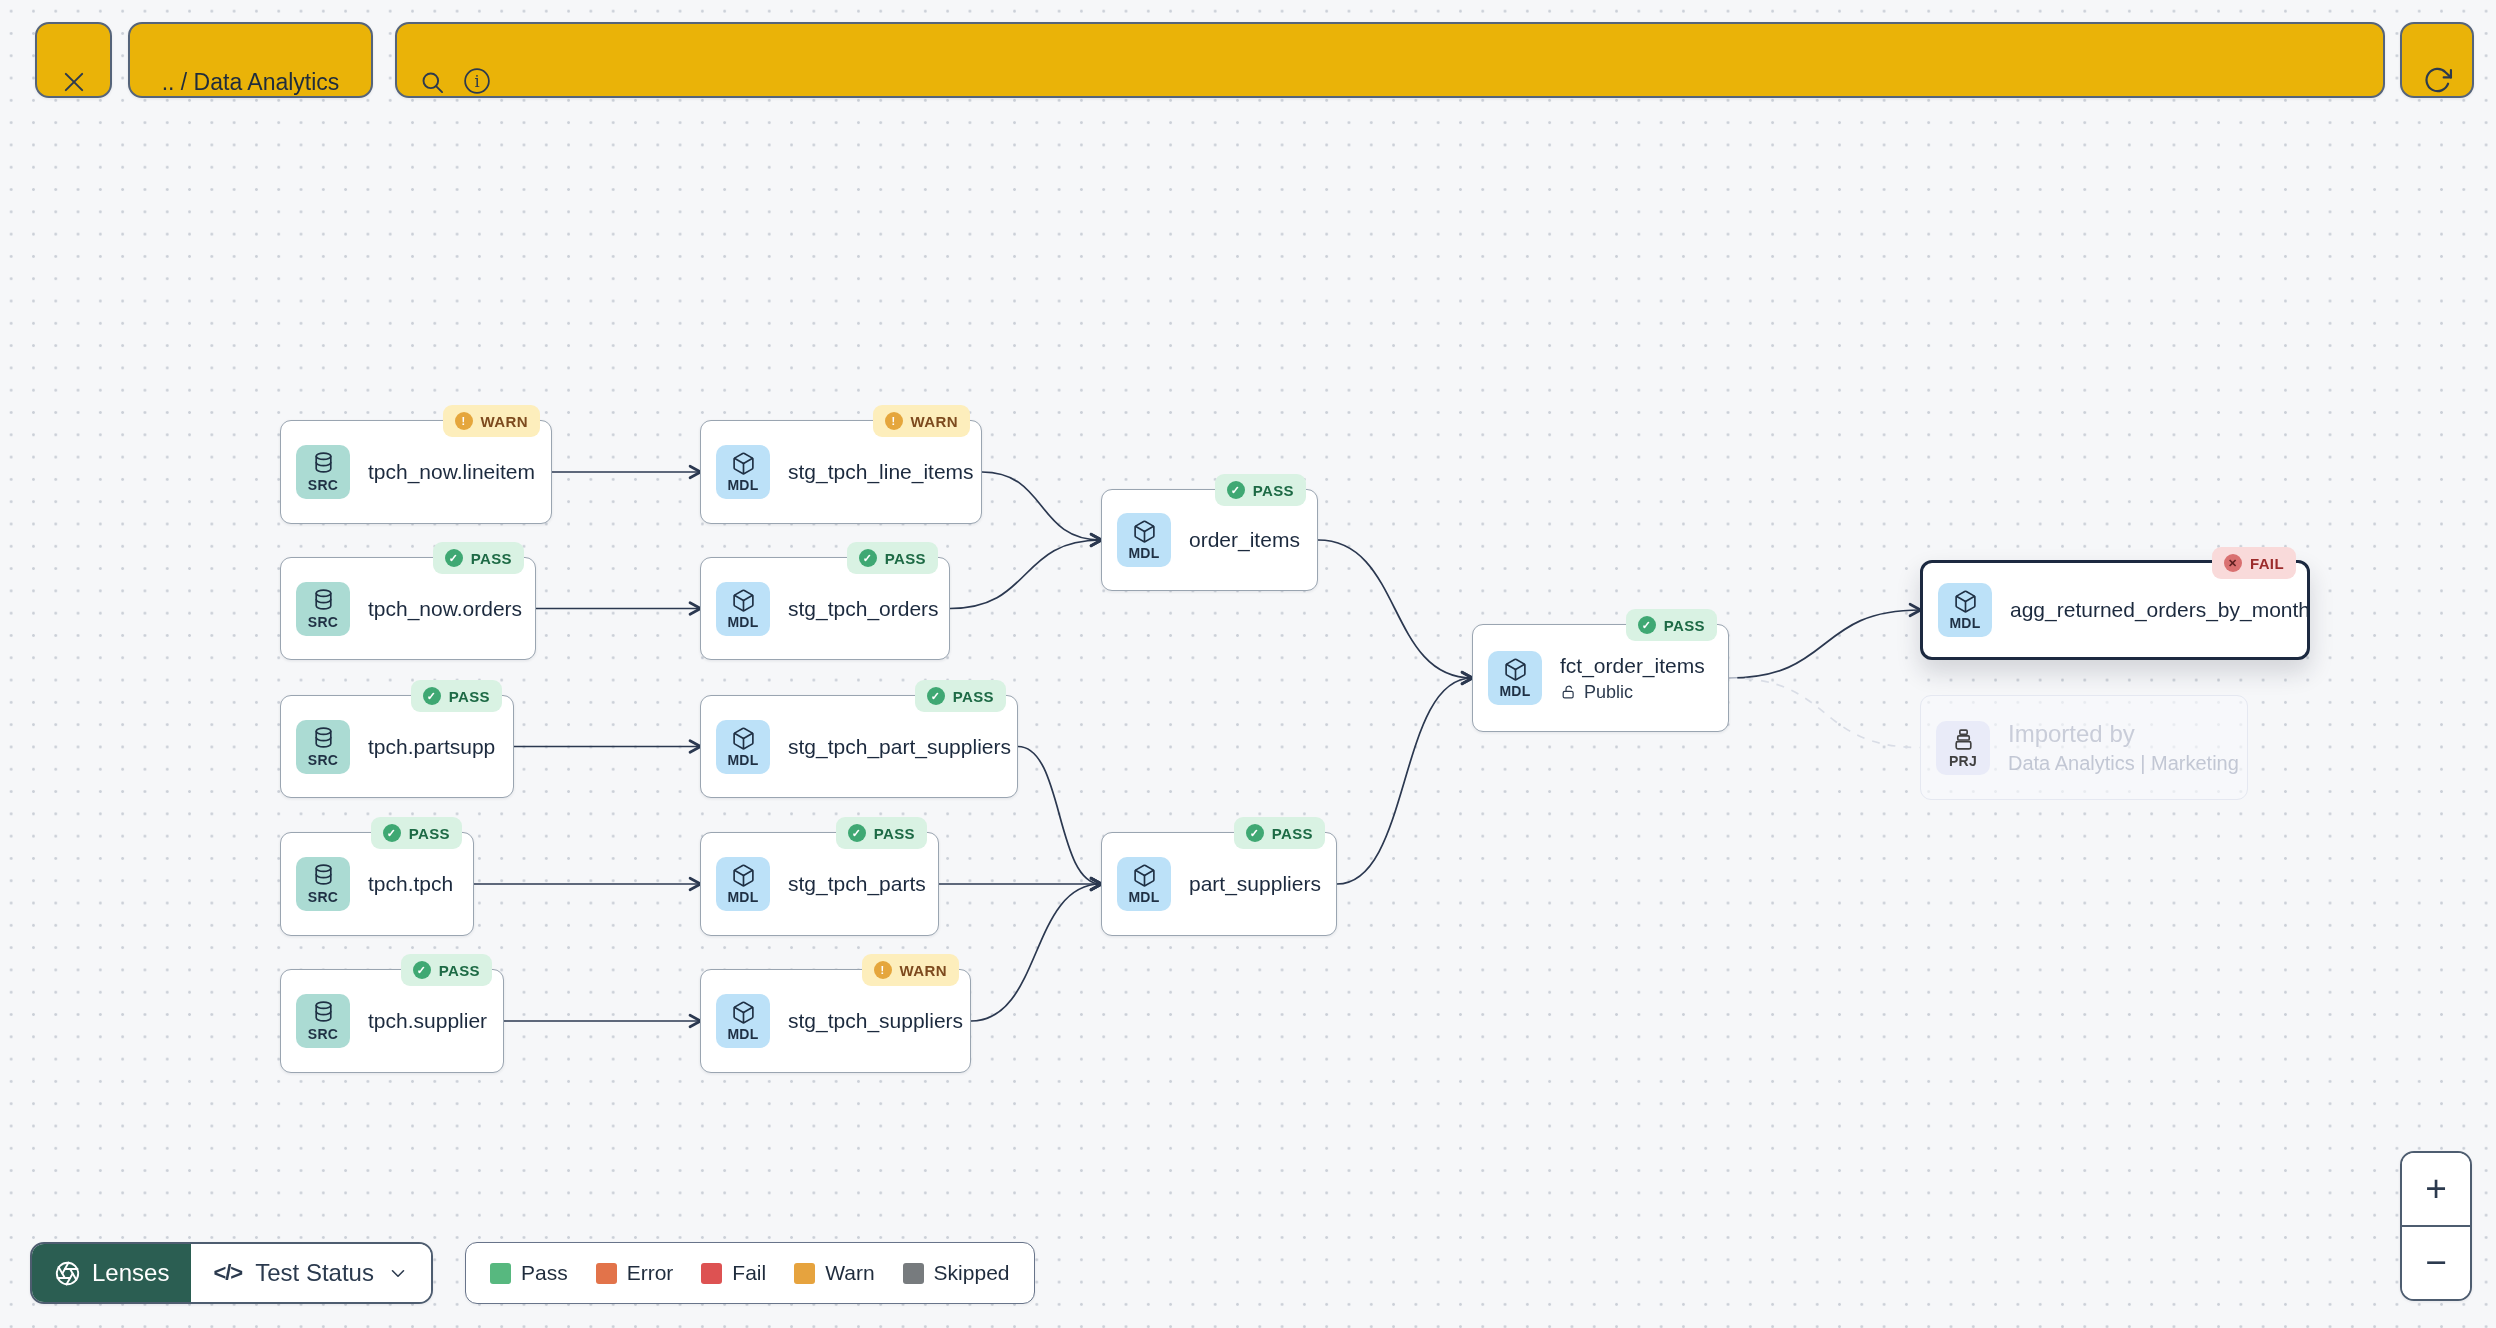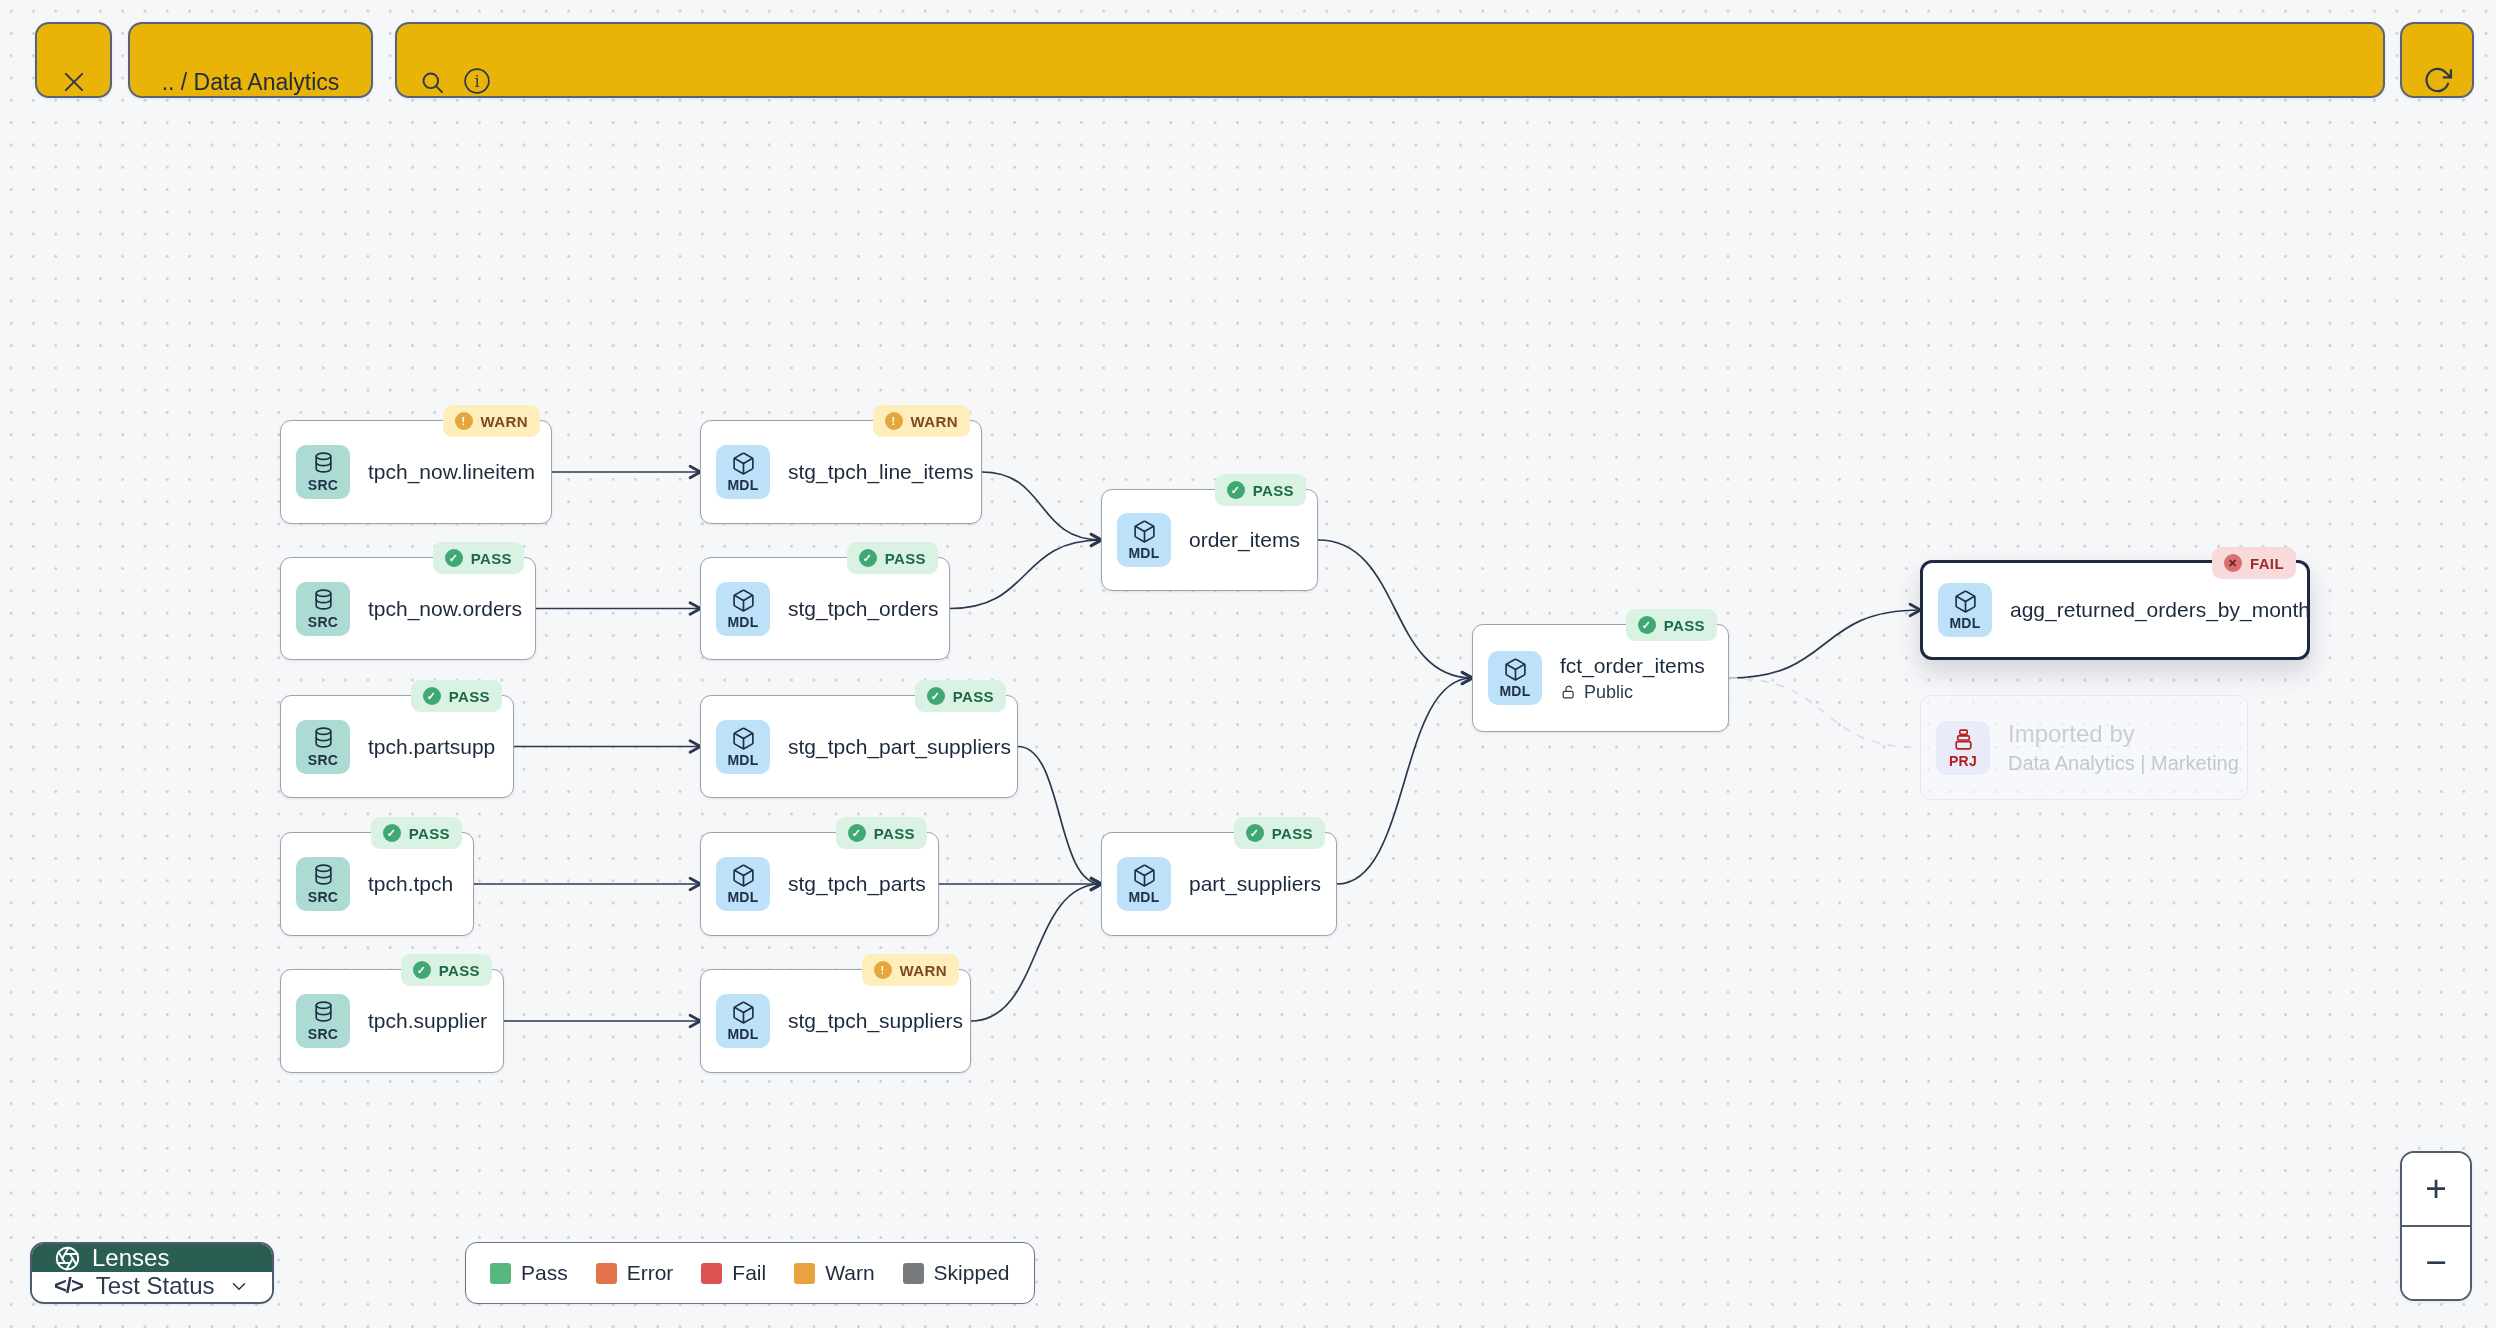--- a/index.html
+++ b/index.html
@@ -45,35 +45,35 @@
   .tile{
     width:54px;height:54px;border-radius:10px;flex:0 0 auto;
     display:flex;flex-direction:column;align-items:center;justify-content:center;gap:1px;color:#1f3044;
   }
   .tile svg{width:25px;height:25px;stroke:currentColor;fill:none;stroke-width:1.6;stroke-linecap:round;stroke-linejoin:round;}
   .tile .tile-label{font-size:14px;font-weight:600;letter-spacing:.3px;}
   .node .label{font-size:21px;color:#1c2a3e;}
   .node .textcol{display:flex;flex-direction:column;gap:4px;}
   .node .sublabel{display:flex;align-items:center;gap:7px;font-size:18px;color:#2c3a4e;}
   .node .sublabel svg{width:17px;height:17px;stroke:#2c3a4e;fill:none;stroke-width:1.7;stroke-linecap:round;stroke-linejoin:round;}
-  .node.faded .tile{color:#b91c1c;}
+  .node.faded .tile{color:#404040;}
   .node.faded .line1{font-size:24px;color:#c9cdd9;}
   .node.faded .line2{font-size:20px;color:#c2c7d4;}
   .badge{
     position:absolute;top:-16px;right:11px;height:32px;border-radius:9px;
     display:flex;align-items:center;gap:8px;padding:0 12px;
     font-size:15px;font-weight:700;letter-spacing:.4px;
   }
   .badge .dot{width:18px;height:18px;border-radius:50%;display:flex;align-items:center;justify-content:center;font-size:11px;font-weight:700;}
 
   
   #lens-control{
     position:absolute;left:30px;top:1242px;height:62px;display:flex;align-items:stretch;
     border:2px solid #4e5d70;border-radius:14px;overflow:hidden;background:#fff;
-    box-shadow:0 1px 3px rgba(21,31,50,.08);box-sizing:border-box;flex-direction:column;
+    box-shadow:0 1px 3px rgba(21,31,50,.08);box-sizing:border-box;
   }
   #lenses-btn{display:flex;align-items:center;gap:11px;padding:0 22px;background:#2b5e52;color:#fff;font-size:24px;cursor:pointer;}
   #lenses-btn .icon{color:#fff;}
   #lens-select{display:flex;align-items:center;gap:13px;padding:0 22px;background:#fff;font-size:24px;color:#2b3a4e;cursor:pointer;}
   #lens-select .code-glyph{font-size:22px;font-weight:600;color:#2b3a4e;letter-spacing:-1px;}
   #legend{
     position:absolute;left:465px;top:1242px;height:62px;display:flex;align-items:center;gap:28px;
     padding:0 24px;background:#fff;border:1.5px solid #68748a;border-radius:12px;box-sizing:border-box;
     box-shadow:0 1px 3px rgba(21,31,50,.06);
   }

